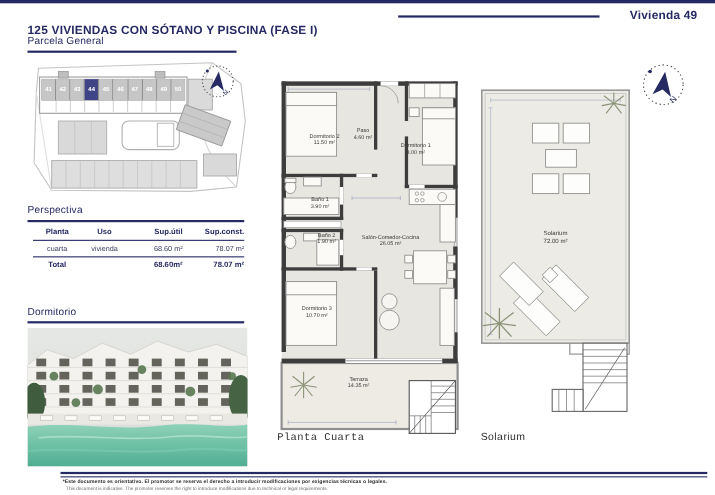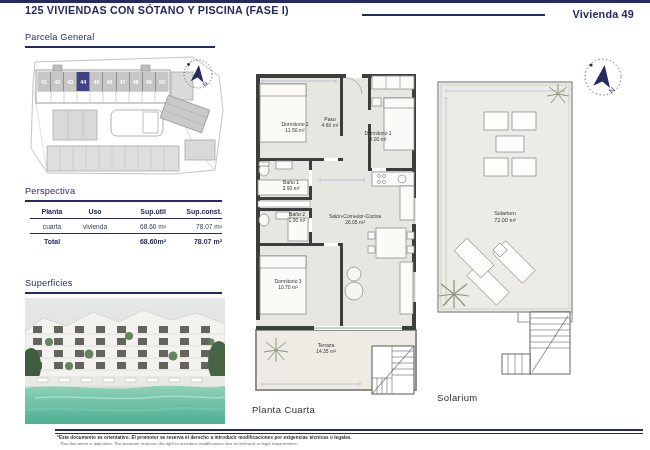--- a/index.html
+++ b/index.html
@@ -32,21 +32,21 @@
   .footer-es{font-size:4.6px;color:#2a2a2a;font-weight:bold;letter-spacing:.1px;}
   .footer-en{font-size:4.3px;color:#6a6a6a;}
 </style>
 </head>
 <body>
 
 <div class="page">
 
   <div class="rule" style="left:0;top:0;width:650px;height:3px;"></div>
 
-  <div class="abs title navy" style="left:25px;top:4px;">125 VIVIENDAS CON SÓTANO Y PISCINA (FASE I)</div>
+  <div class="abs title navy" style="left:25px;top:22px;">125 VIVIENDAS CON SÓTANO Y PISCINA (FASE I)</div>
   <div class="rule" style="left:362px;top:14px;width:183px;height:2px;"></div>
   <div class="abs title navy" style="left:556px;top:8px;width:78px;text-align:right;">Vivienda 49</div>
 
   <div class="abs sec-head" style="left:25px;top:32px;">Parcela General</div>
   <div class="rule" style="left:25px;top:46px;width:190px;height:1.5px;"></div>
 
   <svg class="abs" style="left:25px;top:52px;" width="200" height="128" viewBox="0 0 200 128">
     <polygon points="10,10 168,5 194,24 198,58 190,118 148,122 22,121 6,96 8,32" fill="#ffffff" stroke="#c4c4c4" stroke-width="1"></polygon>
     <path d="M168,5 C150,40 150,80 190,118" fill="none" stroke="#d6d6d6" stroke-width="1"></path>
     <path d="M8,32 L22,121" fill="none" stroke="#e0e0e0" stroke-width="1"></path>
@@ -134,21 +134,21 @@
     </div>
     <div class="thin-line"></div>
     <div class="sup-row tot">
       <div class="c1">Total</div>
       <div class="c2"></div>
       <div class="c3">68.60m²</div>
       <div class="c4">78.07 m²</div>
     </div>
   </div>
 
-  <div class="abs sec-head" style="left:25px;top:278px;">Superficies</div>
+  <div class="abs sec-head" style="left:25px;top:278px;">Dormitorio</div>
   <div class="rule" style="left:25px;top:292px;width:197px;height:2px;"></div>
 
   <svg class="abs" style="left:25px;top:298px;" width="200" height="126" viewBox="0 0 200 126">
     <defs>
       <linearGradient id="sky" x1="0" y1="0" x2="0" y2="1">
         <stop offset="0" stop-color="#e6e8e5"></stop>
           <stop offset="1" stop-color="#d7dad6"></stop>
       </linearGradient>
       <linearGradient id="pool" x1="0" y1="0" x2="0" y2="1">
         <stop offset="0" stop-color="#8ed2b8"></stop>
@@ -383,21 +383,21 @@
   </div>
   <div class="room-label" style="left:320px;top:213px;width:70px;">
     <span class="nm">Salón-Comedor-Cocina</span><span>26.05 m²</span>
   </div>
   <div class="room-label" style="left:253px;top:278px;width:70px;">
     <span class="nm">Dormitorio 3</span><span>10.70 m²</span>
   </div>
   <div class="room-label" style="left:291px;top:342px;width:70px;">
     <span class="nm">Terraza</span><span>14.35 m²</span>
   </div>
-  <div class="abs caption" style="left:252px;top:404px;">Planta Cuarta</div>
+  <div class="abs caption" style="left:252px;top:392px;font-family:Liberation Mono, monospace;">Planta Cuarta</div>
 
   <svg class="abs" style="left:430px;top:58px;" width="200" height="340" viewBox="0 0 200 340">
     <rect x="8" y="24" width="134" height="230" fill="#ecebe5" stroke="#9a9a9a" stroke-width="1.5"></rect>
     <rect x="11" y="27" width="128" height="224" fill="none" stroke="#bcbcbc" stroke-width="0.6"></rect>
 
     <g stroke="#8a94c0" stroke-width="0.5" opacity="0.8">
       <line x1="16" y1="33" x2="134" y2="33"></line>
         <line x1="16" y1="31" x2="16" y2="35"></line>
         <line x1="134" y1="31" x2="134" y2="35"></line>
       <line x1="16" y1="40" x2="16" y2="246"></line>

